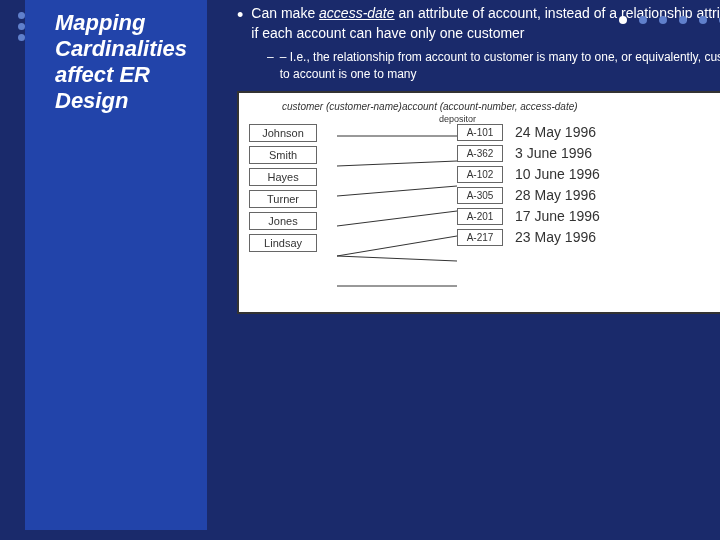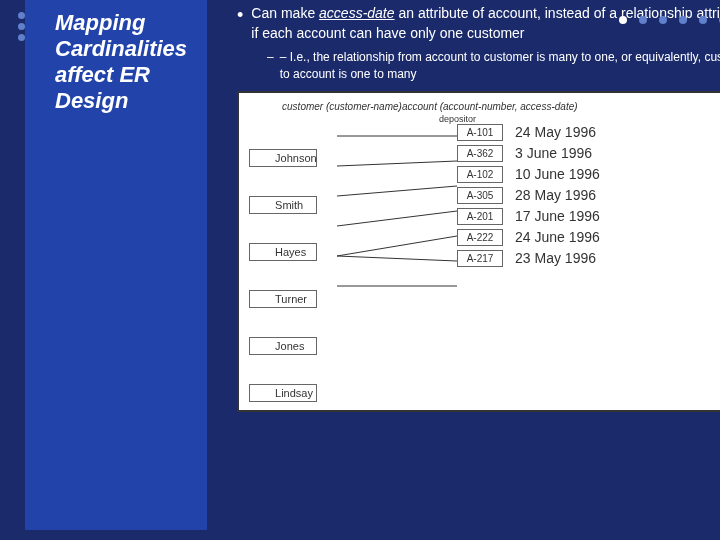--- a/index.html
+++ b/index.html
@@ -112,27 +112,26 @@
     }
 
     .customers-col {
       display: flex;
       flex-direction: column;
       gap: 4px;
       margin-right: 20px;
     }
     .customer-box {
       border: 1px solid #666;
-      padding: 2px 25px;
+      padding: 2px 12px;
       font-size: 11px;
       color: #333;
       width: 68px;
       text-align: center;
       background: white;
-      margin-top: 25px;
     }
 
     .accounts-col {
       display: flex;
       flex-direction: column;
       gap: 4px;
     }
     .account-row {
       display: flex;
       gap: 12px;
@@ -267,24 +266,20 @@
             </div>
             <div class="account-row">
               <div class="account-id">A-305</div>
               <div class="account-date">28 May 1996</div>
             </div>
             <div class="account-row">
               <div class="account-id">A-201</div>
               <div class="account-date">17 June 1996</div>
             </div>
             <div class="account-row">
-              <div class="account-id">A-222</div>
-              <div class="account-date">24 June 1996</div>
-            </div>
-            <div class="account-row">
               <div class="account-id">A-217</div>
               <div class="account-date">23 May 1996</div>
             </div>
           </div>
 
         </div>
       </div>
     </div>
 
   </div>

